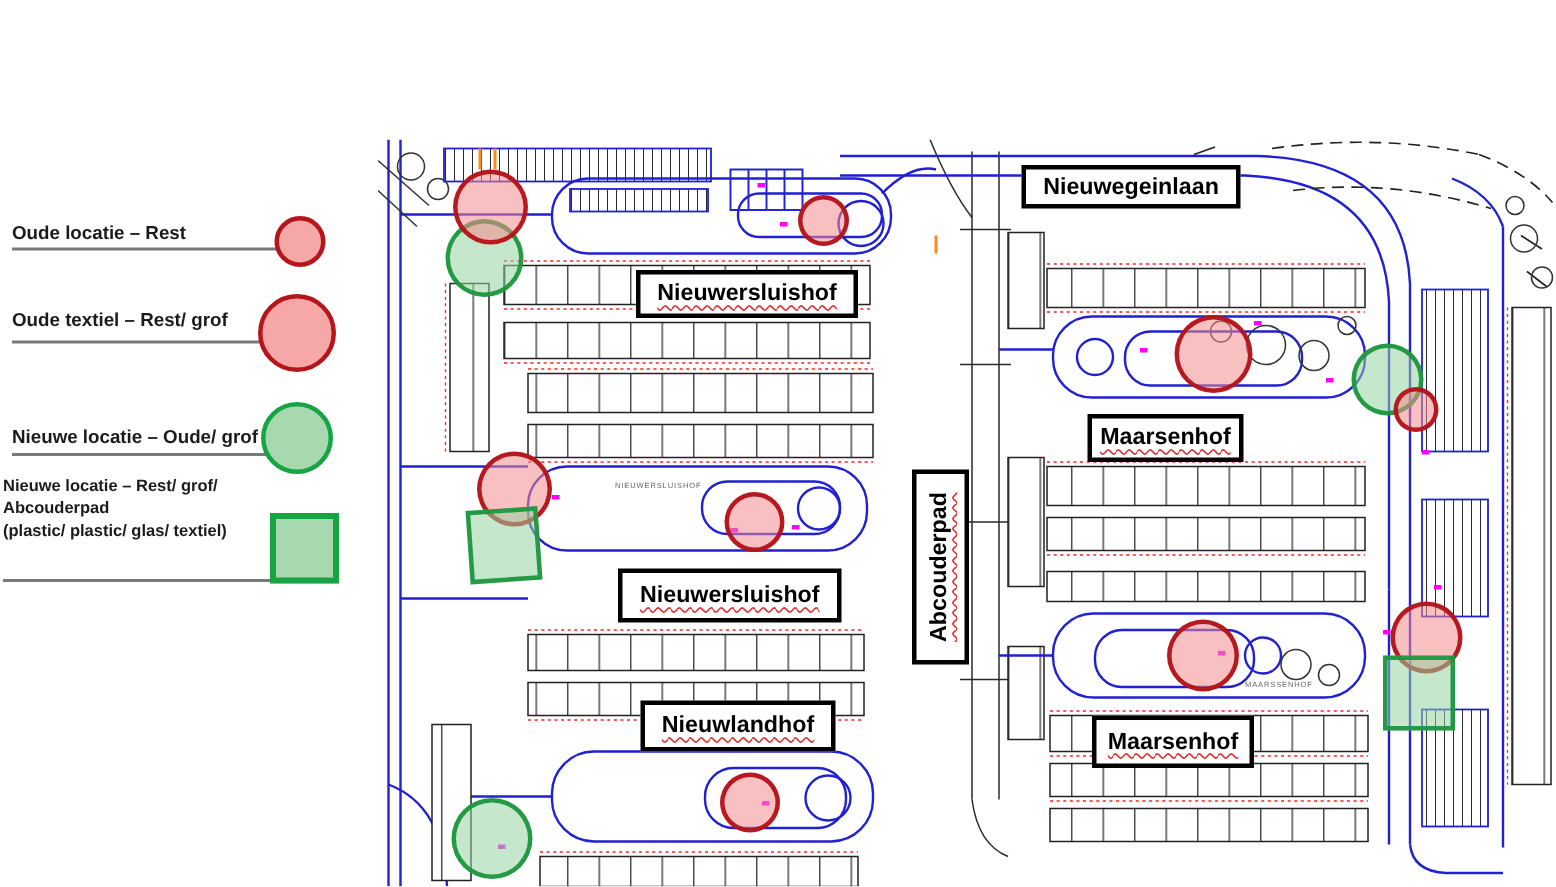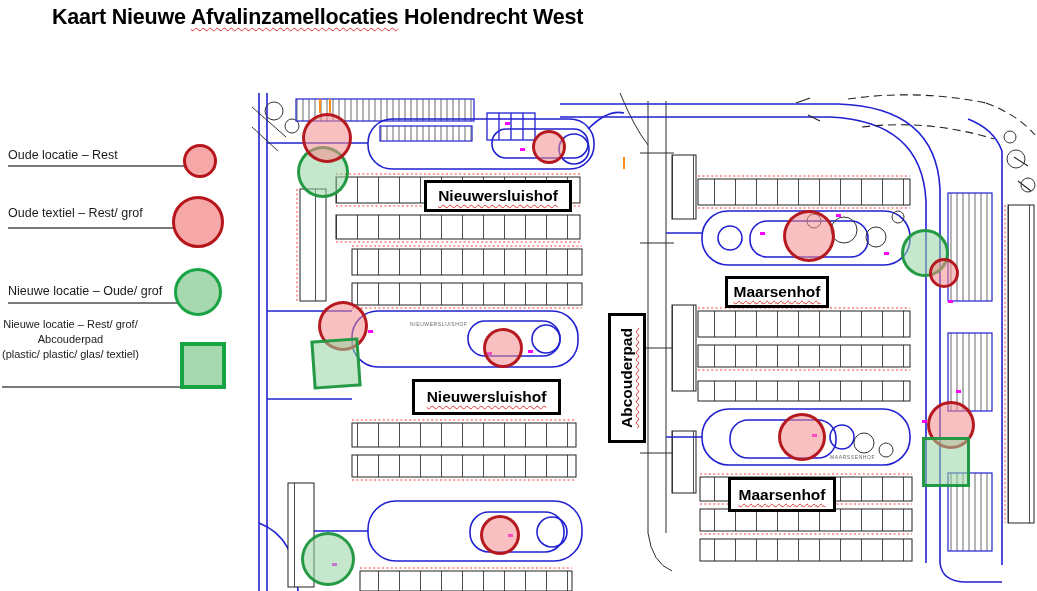--- a/index.html
+++ b/index.html
@@ -5,21 +5,21 @@
   html,body{margin:0;padding:0;background:#fff;}
   .page{position:relative;width:1037px;height:591px;background:#fff;overflow:hidden;
         font-family:"Liberation Sans",sans-serif;}
   
   .title{position:absolute;left:52px;top:5px;margin:0;font-size:21.5px;font-weight:bold;
          color:#000;letter-spacing:-0.2px;white-space:pre;}
   .misspelled{text-decoration-line:underline;text-decoration-style:wavy;
               text-decoration-color:#e03131;text-decoration-thickness:1px;
               text-underline-offset:3px;}
   
-  .lg-label{position:absolute;font-weight:normal;font-size:12.5px;color:#1b1b1b;white-space:nowrap;text-align:center;}
+  .lg-label{position:absolute;font-weight:bold;font-size:12.5px;color:#1b1b1b;white-space:nowrap;}
   .lg-label.small{font-size:11px;line-height:15px;}
   .lg-line{position:absolute;height:0;border-top:2px solid #7a7a7a;}
   .shape{position:absolute;box-sizing:border-box;}
   .shape.circle{border-radius:50%;}
   .shape.red{border:3px solid #b6161b;background:#f6a8a8;}
   .shape.green{border:3px solid #17a544;background:#a8d8b0;}
   .shape.square{border-width:4px;}
   
   .map{position:absolute;left:252px;top:93px;width:785px;height:498px;}
   .map svg{position:absolute;left:0;top:0;}
@@ -33,21 +33,20 @@
                 font-size:15.5px;color:#000;z-index:5;}
   .street-label .inner{white-space:nowrap;}
   .street-label.vertical .inner{transform:rotate(-90deg);}
   .micro{position:absolute;font-size:5px;color:#666;letter-spacing:0.6px;z-index:2;white-space:nowrap;}
 </style>
 </head>
 <body>
 
 <div class="page">
 
-  <h1 class="title"><span>Kaart Nieuwe </span><span class="misspelled">Afvalinzamellocaties</span><span> Holendrecht West</span></h1>
 
   <div class="legend">
 
     <div class="lg-label" style="left:8px;top:148px;">Oude locatie – Rest</div>
     <div class="lg-line" style="left:8px;top:165px;width:192px;"></div>
     <div class="shape circle red" style="left:183px;top:144px;width:34px;height:34px;"></div>
 
     <div class="lg-label" style="left:8px;top:206px;">Oude textiel – Rest/ grof</div>
     <div class="lg-line" style="left:8px;top:227px;width:190px;"></div>
     <div class="shape circle red" style="left:172px;top:196px;width:52px;height:52px;"></div>
@@ -284,30 +283,36 @@
         <div class="marker circle red" style="left: 66px; top: 208px; height: 50px; width: 50px;"></div>
         <div class="marker square green" style="left: 60px; top: 246px; width: 48px; height: 49px; transform: rotate(-4deg);"></div>
         <div class="marker circle red" style="left: 231px; top: 235px; height: 40px; width: 40px;"></div>
         <div class="marker circle red" style="left: 526px; top: 320px; height: 48px; width: 48px;"></div>
         <div class="marker circle red" style="left: 675px; top: 308px; height: 48px; width: 48px;"></div>
         <div class="marker square green" style="left: 670px; top: 344px; width: 48px; height: 50px;"></div>
         <div class="marker circle red" style="left: 228px; top: 422px; height: 40px; width: 40px;"></div>
         <div class="marker circle green" style="left: 49px; top: 439px; height: 54px; width: 54px;"></div>
         <div class="micro" style="left: 578px; top: 361px;">MAARSSENHOF</div>
         <div class="micro" style="left: 158px; top: 228px;">NIEUWERSLUISHOF</div>
+        <div class="street-label" style="left: 429px; top: 17px; width: 146px; height: 29px;">
+          <span class="inner">Nieuwegeinlaan</span>
+        </div>
         <div class="street-label" style="left: 172px; top: 87px; width: 148px; height: 32px;">
           <span class="inner misspelled">Nieuwersluishof</span>
         </div>
         <div class="street-label" style="left: 160px; top: 286px; width: 149px; height: 36px;">
           <span class="inner misspelled">Nieuwersluishof</span>
         </div>
         <div class="street-label vertical" style="left: 356px; top: 220px; width: 38px; height: 130px;">
           <span class="inner misspelled">Abcouderpad</span>
         </div>
         <div class="street-label" style="left: 473px; top: 183px; width: 104px; height: 32px;">
           <span class="inner misspelled">Maarsenhof</span>
+        </div>
+        <div class="street-label" style="left: 175px; top: 374px; width: 130px; height: 34px;">
+          <span class="inner misspelled">Nieuwlandhof</span>
         </div>
         <div class="street-label" style="left: 476px; top: 384px; width: 108px; height: 35px;">
           <span class="inner misspelled">Maarsenhof</span>
         </div>
       </div>
   </div>
 </div>
 
 </body></html>

